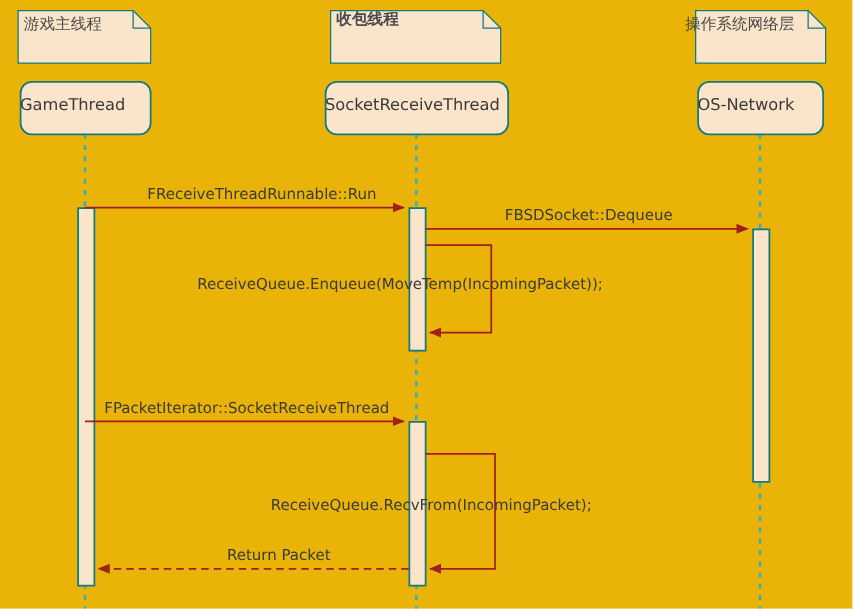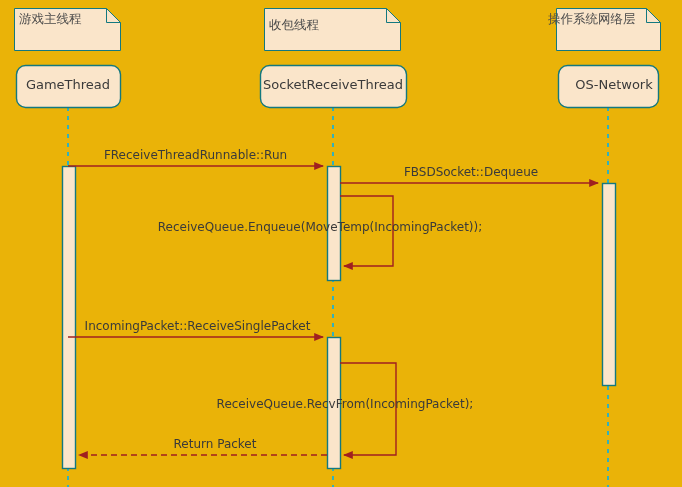--- a/index.html
+++ b/index.html
@@ -32,21 +32,21 @@
     white-space: pre;
     color: #333333;
   }
   .note-label {
     font-size: 12.5px;
     color: #4a4a4a;
   }
   .participant-label {
     font-size: 13px;
     color: #3a3a3a;
-    text-align: center;
+    text-align: left;
   }
   .message-label {
     font-size: 12px;
     color: #3a3a3a;
     text-align: center;
   }
 </style>
 </head>
 <body>
 
@@ -90,30 +90,30 @@
         <line x1="340" y1="183" x2="598" y2="183" stroke="#a02020" stroke-width="1.4" marker-end="url(#arrow-solid)"></line>
         <path d="M 340 196 L 393 196 L 393 266 L 344 266" fill="none" stroke="#a02020" stroke-width="1.4" marker-end="url(#arrow-solid)"></path>
         <line x1="68" y1="337" x2="323" y2="337" stroke="#a02020" stroke-width="1.4" marker-end="url(#arrow-solid)"></line>
         <path d="M 340 363 L 396 363 L 396 455 L 344 455" fill="none" stroke="#a02020" stroke-width="1.4" marker-end="url(#arrow-solid)"></path>
         <line x1="327" y1="455" x2="79" y2="455" stroke="#a02020" stroke-width="1.4" marker-end="url(#arrow-open)" stroke-dasharray="6 4"></line>
       </g>
   </svg>
 
   <div id="note-labels">
       <div class="note-label" style="left: 19px; top: 11px;">游戏主线程</div>
-      <div class="note-label" style="left: 269px; top: 17px;">收包线程</div>
+      <div class="note-label" style="left: 269px; top: 7px; font-weight: bold;">收包线程</div>
       <div class="note-label" style="left: 548px; top: 11px;">操作系统网络层</div>
     </div>
   <div id="participant-labels">
       <div class="participant-label" style="left: 16px; top: 77px; width: 104px;">GameThread</div>
       <div class="participant-label" style="left: 260px; top: 77px; width: 146px;">SocketReceiveThread</div>
       <div class="participant-label" style="left: 558px; top: 77px; width: 112px;">OS-Network</div>
     </div>
   <div id="message-labels">
-      <div class="message-label" style="left: 66px; top: 148px; width: 259px;">FReceiveThreadRunnable::Run</div>
+      <div class="message-label" style="left: 80px; top: 148px; width: 259px;">FReceiveThreadRunnable::Run</div>
       <div class="message-label" style="left: 340px; top: 165px; width: 262px;">FBSDSocket::Dequeue</div>
       <div class="message-label" style="left: 150px; top: 220px; width: 340px;">ReceiveQueue.Enqueue(MoveTemp(IncomingPacket));</div>
-      <div class="message-label" style="left: 68px; top: 319px; width: 259px;">IncomingPacket::ReceiveSinglePacket</div>
+      <div class="message-label" style="left: 68px; top: 319px; width: 259px;">FPacketIterator::SocketReceiveThread</div>
       <div class="message-label" style="left: 185px; top: 397px; width: 320px;">ReceiveQueue.RecvFrom(IncomingPacket);</div>
-      <div class="message-label" style="left: 89px; top: 437px; width: 252px;">Return Packet</div>
+      <div class="message-label" style="left: 61px; top: 437px; width: 252px; padding-left: 36px;">Return Packet</div>
     </div>
 
 </div>
 
 </body></html>

